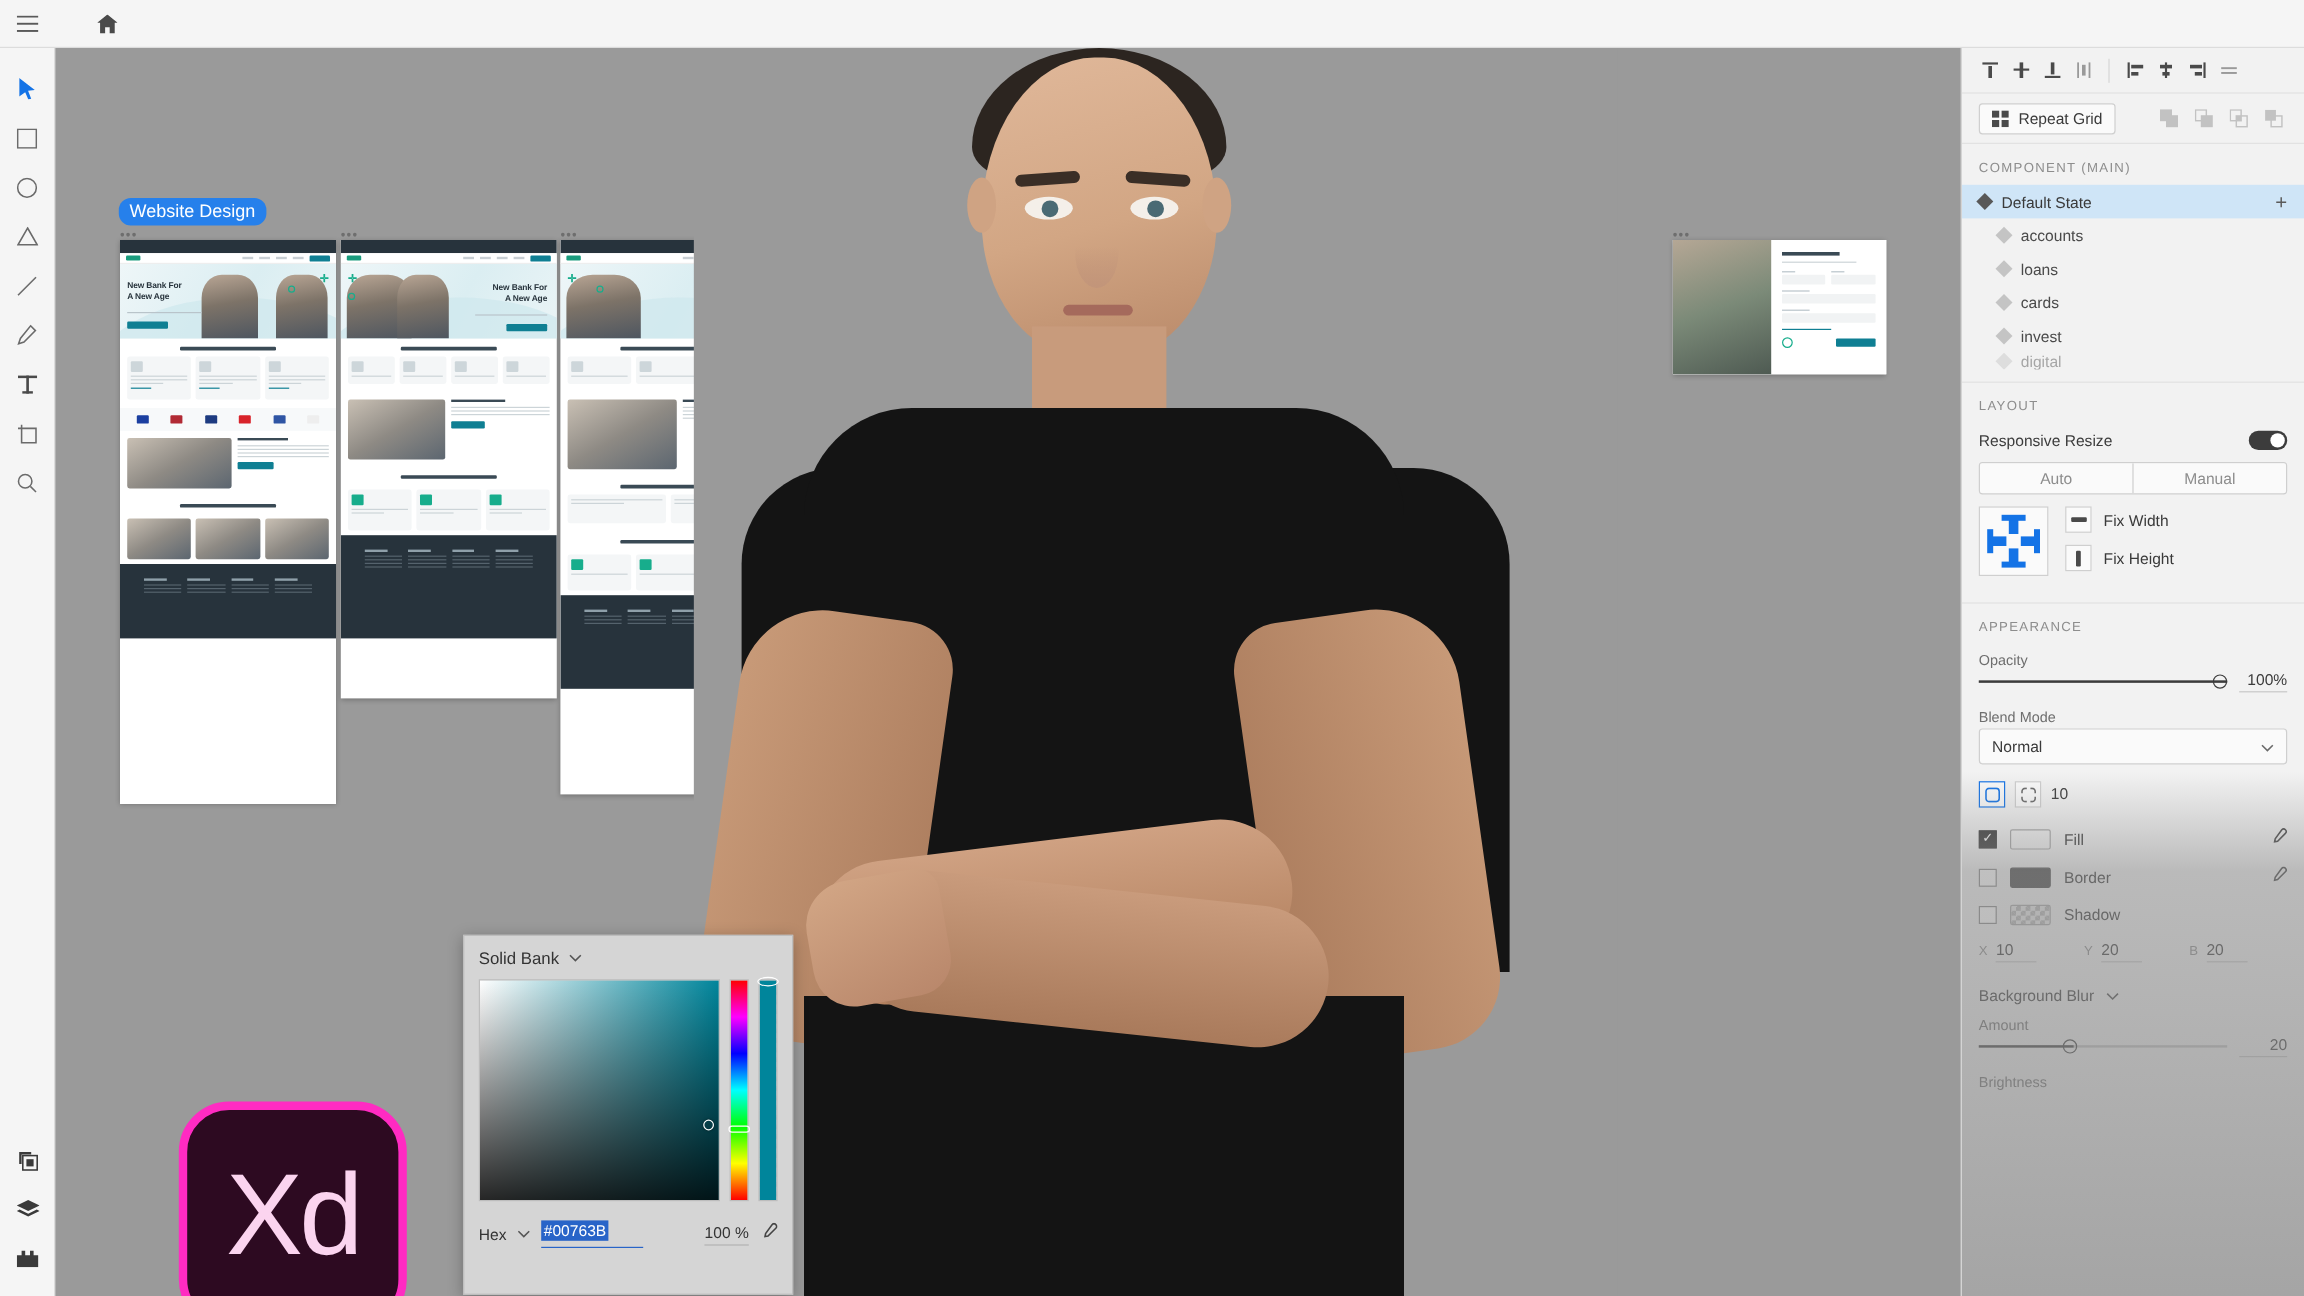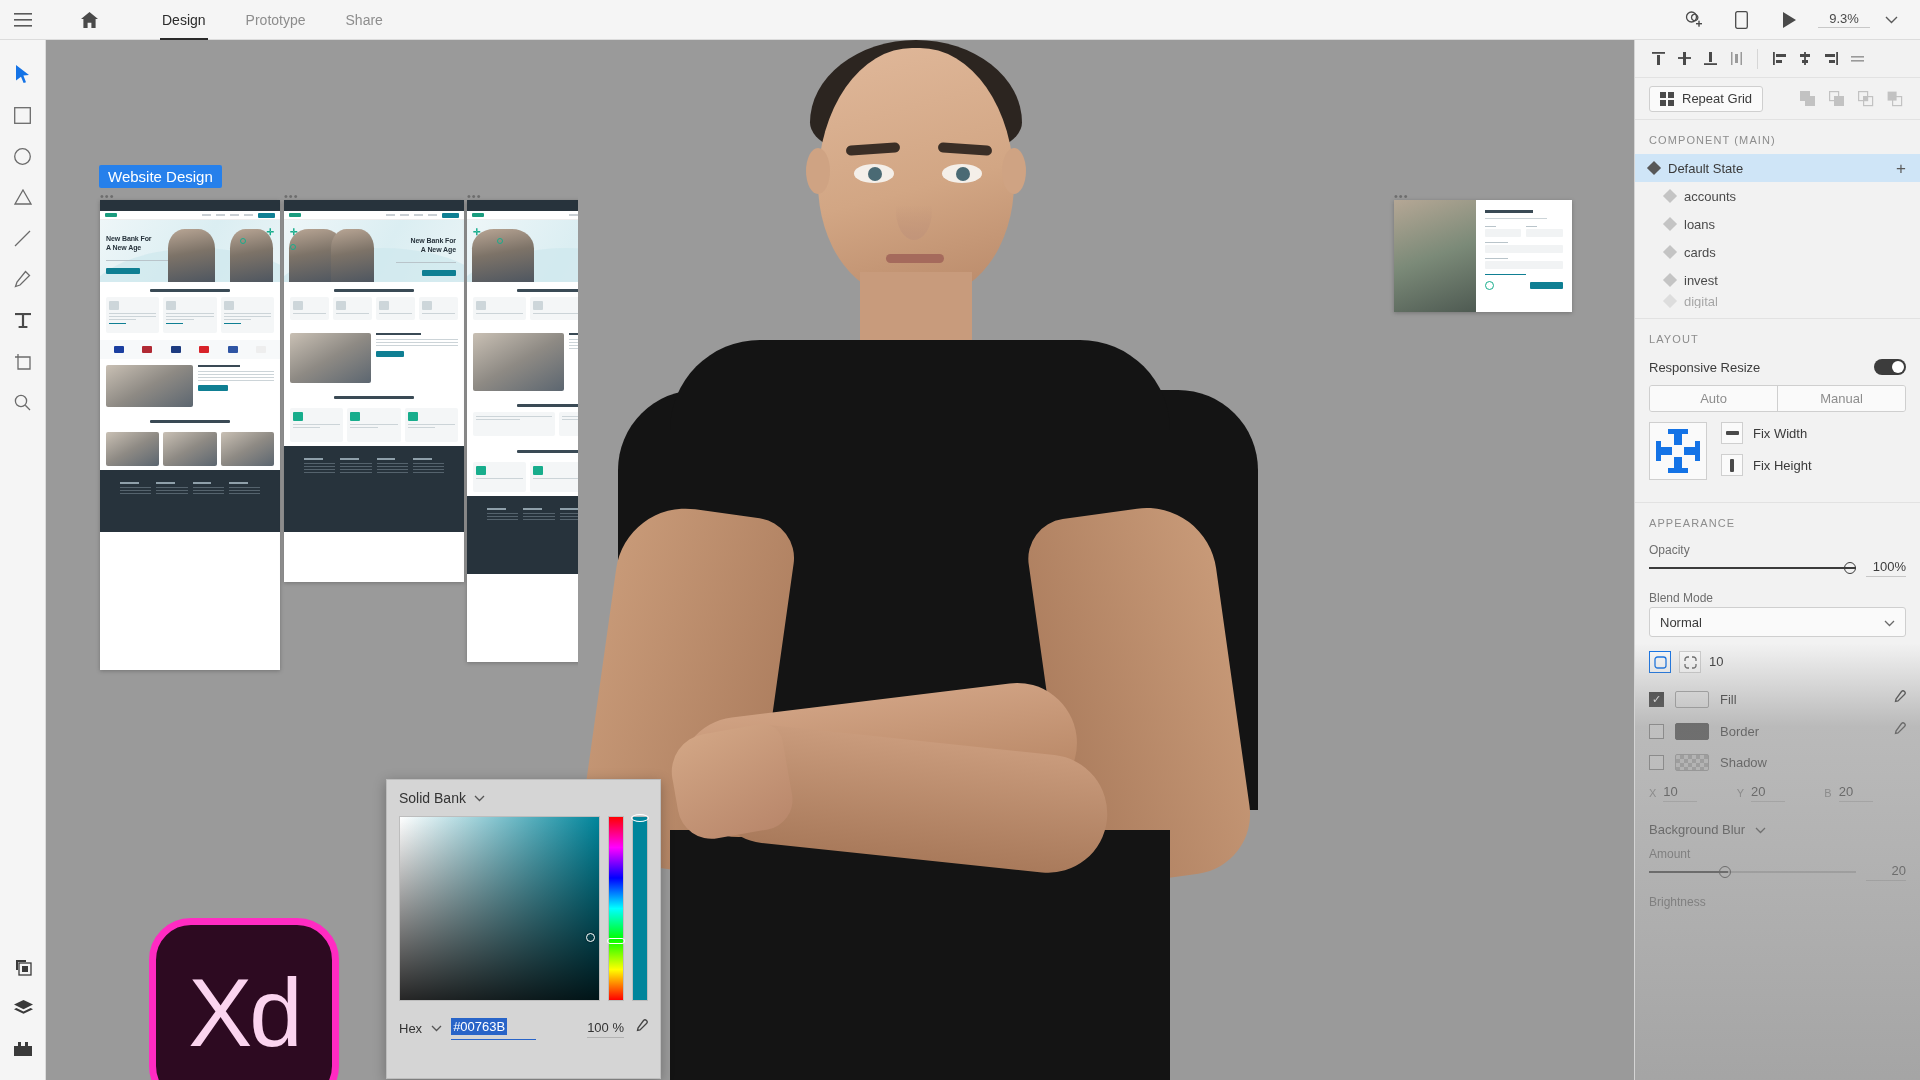--- a/index.html
+++ b/index.html
@@ -454,55 +454,20 @@
             <rect y="6" width="18" height="1.6"></rect>
             <rect y="12" width="18" height="1.6"></rect>
       </g>
         </svg>
     </div>
     <div class="tb-icon" style="margin-left:20px;">
       <svg width="17" height="16" viewBox="0 0 17 16">
           <path fill="#4a4a4a" d="M8.5 0 0 7h2.4v9h4.2v-5.2h3.8V16h4.2V7H17z"></path>
         </svg>
     </div>
-    <div class="nav-tabs">
-      <div class="nav-tab active">Design</div>
-      <div class="nav-tab">Prototype</div>
-      <div class="nav-tab">Share</div>
-    </div>
-    <div class="tb-right">
-      <div class="tb-icon">
-        <svg width="20" height="18" viewBox="0 0 20 18">
-            <g fill="none" stroke="#4a4a4a" stroke-width="1.3">
-          <circle cx="8.5" cy="6" r="5"></circle>
-              <path d="M8.5 6.5a3.2 3.2 0 1 0 0-.1"></path>
-        </g>
-            <g fill="#4a4a4a">
-              <rect x="13" y="12" width="6" height="1.4"></rect>
-              <rect x="15.3" y="9.7" width="1.4" height="6"></rect>
-            </g>
-          </svg>
-      </div>
-      <div class="tb-icon">
-        <svg width="13" height="18" viewBox="0 0 13 18">
-            <rect x="0.7" y="0.7" width="11.6" height="16.6" rx="1.6" fill="none" stroke="#4a4a4a" stroke-width="1.3"></rect>
-          </svg>
-      </div>
-      <div class="tb-icon">
-        <svg width="15" height="16" viewBox="0 0 15 16">
-            <path fill="#4a4a4a" d="M1 0l13 8L1 16z"></path>
-          </svg>
-      </div>
-      <div class="zoom-val">9.3%</div>
-      <div class="tb-icon" style="width:30px;">
-        <svg width="13" height="8" viewBox="0 0 13 8">
-            <path fill="none" stroke="#5a5a5a" stroke-width="1.4" d="M1 1l5.5 5.5L12 1"></path>
-          </svg>
-      </div>
-    </div>
   </div>
 
   <div class="toolbar">
     <div class="tool active">
       <svg width="14" height="18" viewBox="0 0 14 18">
           <path fill="#1473e6" d="M0 0l13 10-5.6.6L10 17.2 7.6 18 5 11.8 0 15.5z"></path>
         </svg>
     </div>
     <div class="tool">
       <svg width="17" height="17" viewBox="0 0 17 17">
@@ -569,21 +534,21 @@
       <div class="tool">
         <svg width="18" height="14" viewBox="0 0 18 14">
             <path fill="#3a3a3a" d="M0 4h4V0h3v4h4V0h3v4h4v10H0z"></path>
           </svg>
       </div>
     </div>
   </div>
 
   <div class="canvas">
 
-    <div class="artboard-label" style="left:53px; top:125px;">Website Design</div>
+    <div class="artboard-label" style="left:53px; top:125px;border-radius:10px;">Website Design</div>
 
     <div class="ab-dots" style="left:54px; top:150px;">•••</div>
     <div class="board" style="left:54px; top:160px; width:180px; height:470px;">
       <div class="m-nav"></div>
       <div class="m-head">
         <div class="m-logo"></div>
         <div class="m-menu">
             <i></i>
             <i></i>
             <i></i>

